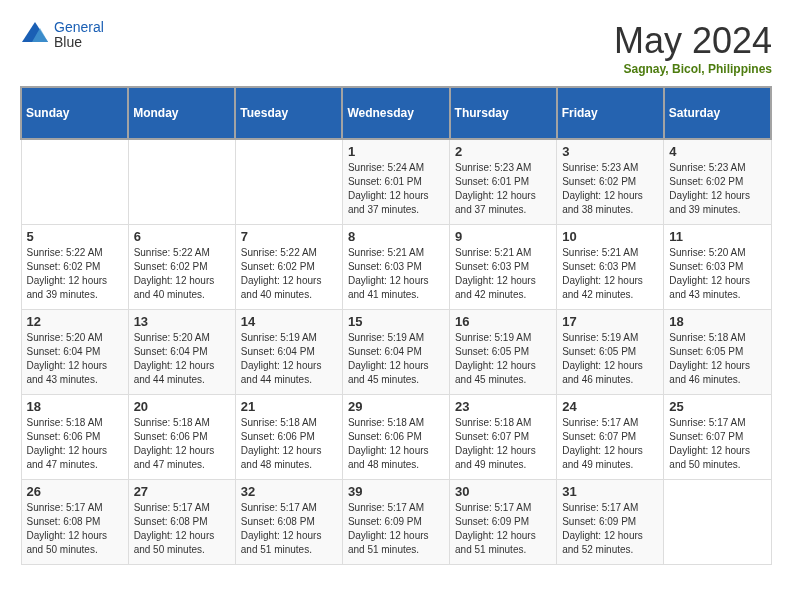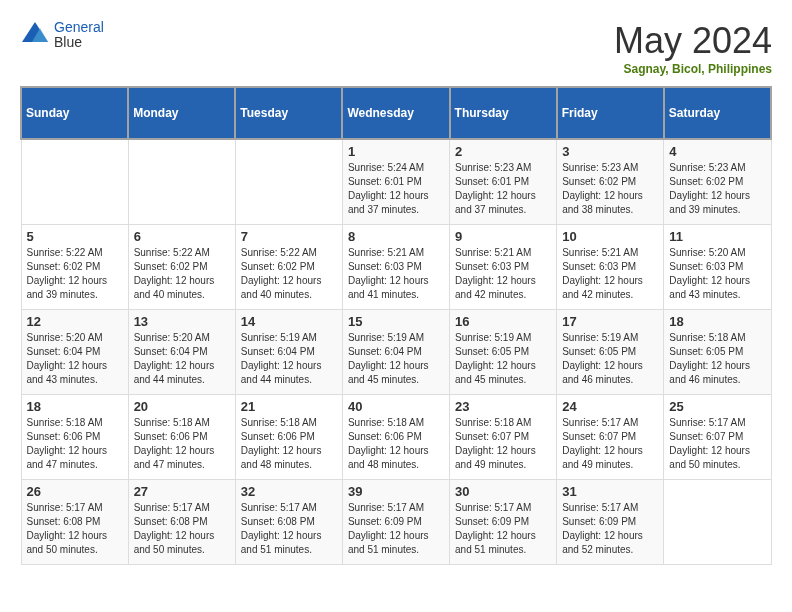--- a/index.html
+++ b/index.html
@@ -214,21 +214,21 @@
         </td>
         <td>
           <span class="day-number">20</span>
           <div class="cell-content">Sunrise: 5:18 AM<br>Sunset: 6:06 PM<br>Daylight: 12 hours and 47 minutes.</div>
         </td>
         <td>
           <span class="day-number">21</span>
           <div class="cell-content">Sunrise: 5:18 AM<br>Sunset: 6:06 PM<br>Daylight: 12 hours and 48 minutes.</div>
         </td>
         <td>
-          <span class="day-number">40</span>
+          <span class="day-number">29</span>
           <div class="cell-content">Sunrise: 5:18 AM<br>Sunset: 6:06 PM<br>Daylight: 12 hours and 48 minutes.</div>
         </td>
         <td>
           <span class="day-number">23</span>
           <div class="cell-content">Sunrise: 5:18 AM<br>Sunset: 6:07 PM<br>Daylight: 12 hours and 49 minutes.</div>
         </td>
         <td>
           <span class="day-number">24</span>
           <div class="cell-content">Sunrise: 5:17 AM<br>Sunset: 6:07 PM<br>Daylight: 12 hours and 49 minutes.</div>
         </td>

